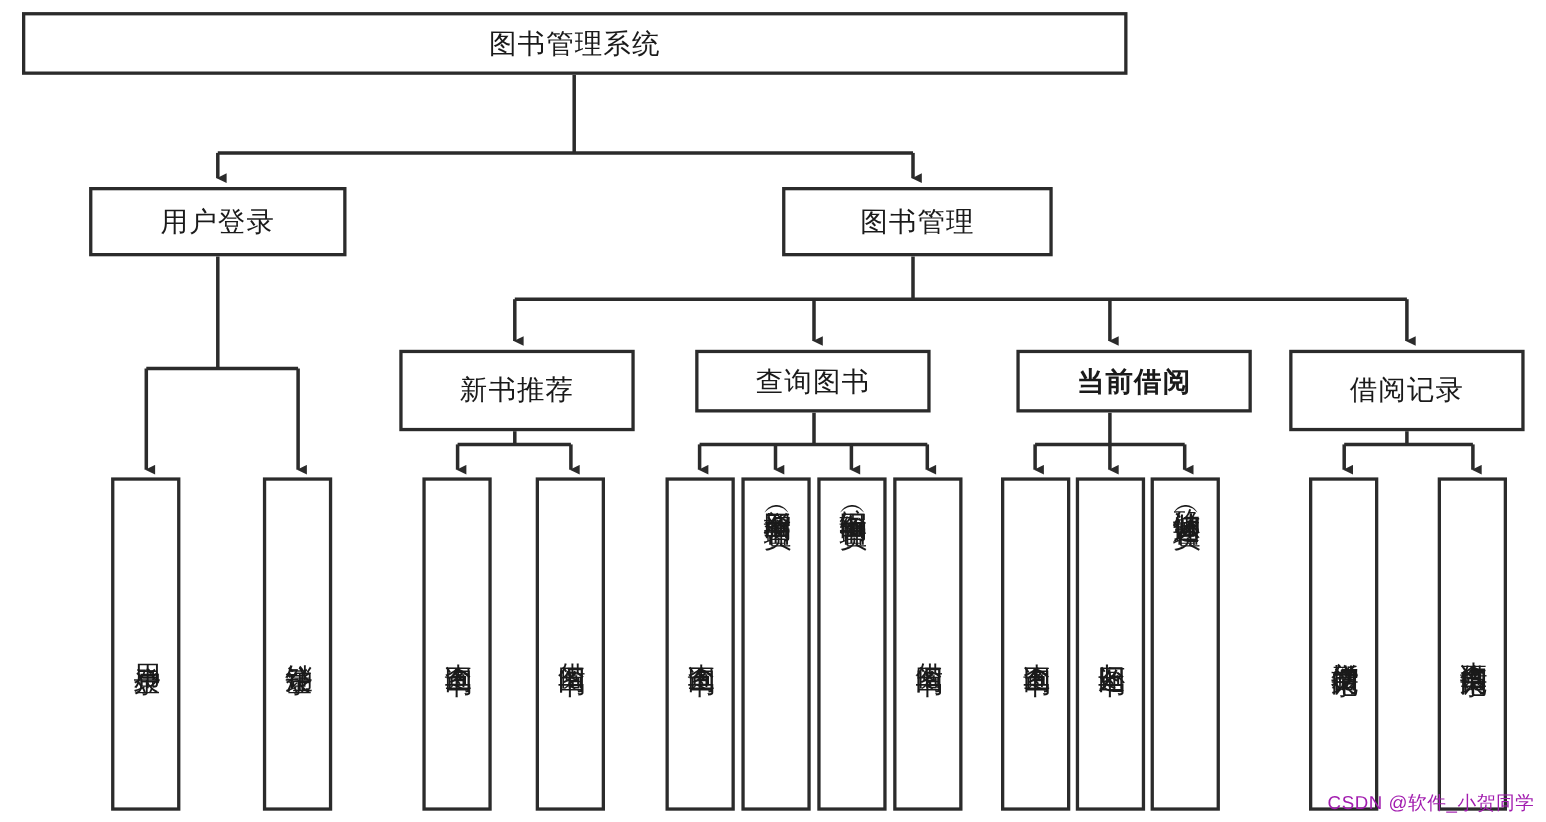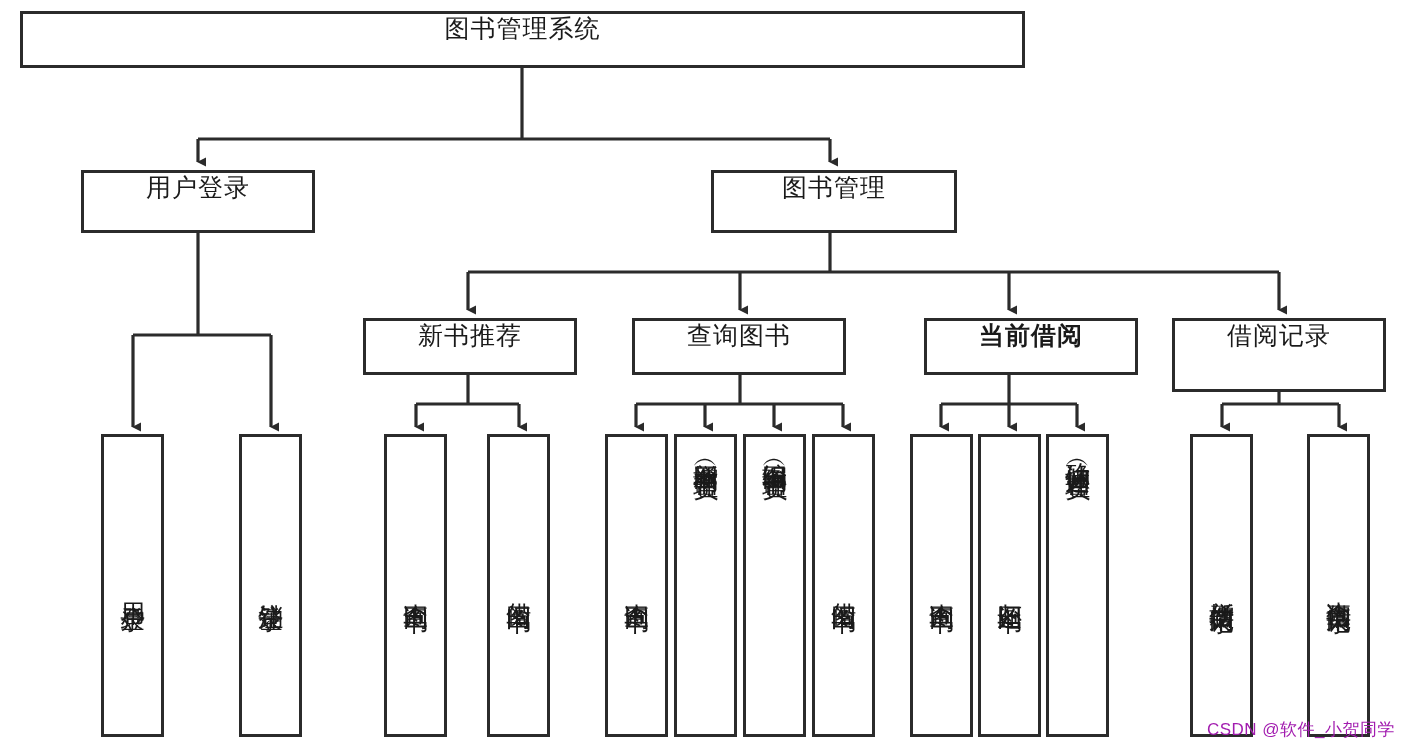--- a/index.html
+++ b/index.html
@@ -24,20 +24,21 @@
     width: 1405px;
     height: 747px;
     pointer-events: none;
   }
   .node {
     position: absolute;
     box-sizing: border-box;
     border: 3px solid #2b2b2b;
     background: #ffffff;
     display: flex;
+    align-items: center;
     justify-content: center;
   }
   .node .lbl {
     color: #1a1a1a;
     font-size: 25px;
     line-height: 1.12;
     letter-spacing: 1px;
     white-space: nowrap;
   }
   .node.leaf {
@@ -128,21 +129,21 @@
     <span class="lbl">图书管理系统</span>
   </div>
 
   <div class="node" style="left:81px; top:170px; width:234px; height:63px;">
     <span class="lbl">用户登录</span>
   </div>
   <div class="node" style="left:711px; top:170px; width:246px; height:63px;">
     <span class="lbl">图书管理</span>
   </div>
 
-  <div class="node" style="left:363px; top:318px; width:214px; height:57px;">
+  <div class="node" style="left:363px; top:318px; width:214px; height:74px;">
     <span class="lbl">新书推荐</span>
   </div>
   <div class="node" style="left:632px; top:318px; width:214px; height:57px;">
     <span class="lbl">查询图书</span>
   </div>
   <div class="node" style="left:924px; top:318px; width:214px; height:57px;font-weight:bold;">
     <span class="lbl">当前借阅</span>
   </div>
   <div class="node" style="left:1172px; top:318px; width:214px; height:74px;">
     <span class="lbl">借阅记录</span>

